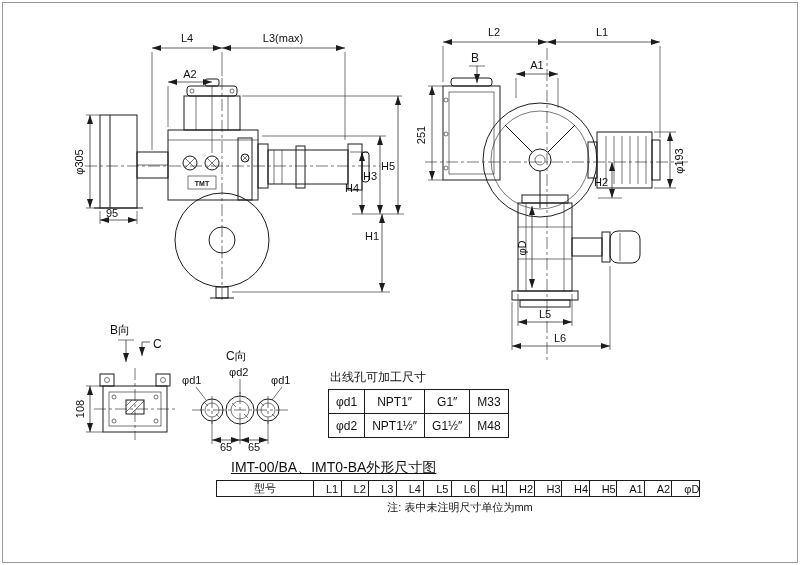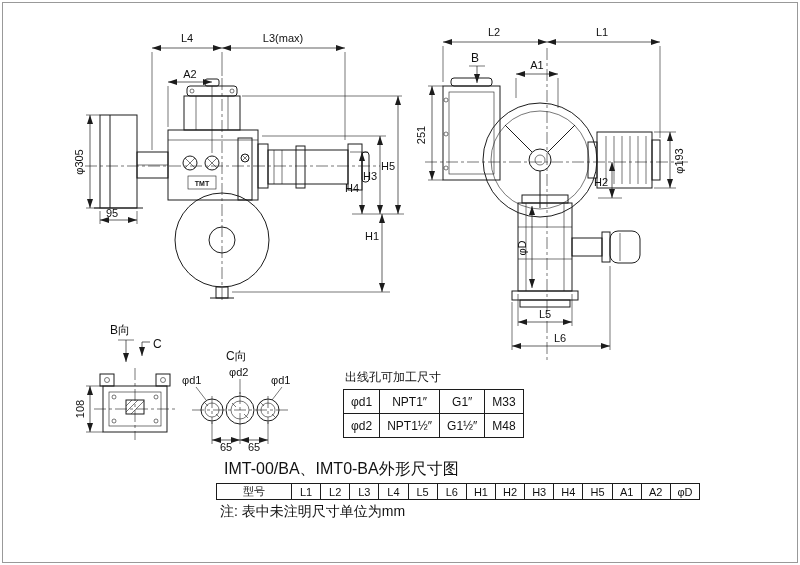--- a/index.html
+++ b/index.html
@@ -9,29 +9,29 @@
   svg.art{position:absolute;left:0;top:0;}
   g.ln *{stroke:#1c1c1c;stroke-width:1;fill:none;}
   g.ln .thin{stroke-width:0.6;}
   g.ln .dim{stroke-width:0.7;}
   g.ln .cl{stroke-width:0.6;stroke-dasharray:12 3 3 3;}
   g.ln text{fill:#111;stroke:none;font-family:"Liberation Sans",sans-serif;font-size:11px;}
   g.ln text.cn{font-size:12px;}
   g.ln text.tiny{font-size:7px;font-weight:bold;}
   .tbl{border-collapse:collapse;background:#fff;}
   .tbl td,.tbl th{border:1px solid #1c1c1c;text-align:center;font-weight:normal;color:#111;}
-  .outlet{position:absolute;left:343px;top:369px;}
+  .outlet{position:absolute;left:328px;top:369px;}
   .outlet-title{font-size:12px;margin:0 0 3px 2px;}
   .outlet .tbl td{font-size:12px;height:23px;padding:0 7px;}
   .dim-block{position:absolute;left:216px;top:459px;}
-  .dim-title{font-size:16px;margin:0 0 3px 8px;}
+  .dim-title{font-size:14px;margin:0 0 3px 15px;text-decoration:underline;}
   .dim-tbl{table-layout:fixed;width:484px;}
-  .dim-tbl th,.dim-tbl td{font-size:11px;height:15px;padding:0 1px;overflow:hidden;margin-left:16px;}
+  .dim-tbl th,.dim-tbl td{font-size:11px;height:15px;padding:0 12px;overflow:hidden;margin-left:16px;}
   .dim-tbl th:first-child{width:72px;}
-  .note{font-size:14px;margin:3px 0 0 4px;}
+  .note{font-size:11px;margin:3px 0 0 4px;text-align:center;}
 </style>
 </head>
 <body>
 
 <div class="sheet">
   <div class="frame"></div>
 
   <svg class="art" width="800" height="565" viewBox="0 0 800 565">
     <defs>
       <marker id="arr" viewBox="0 0 10 10" refX="9.5" refY="5" markerWidth="10" markerHeight="10" orient="auto-start-reverse" markerUnits="userSpaceOnUse">

